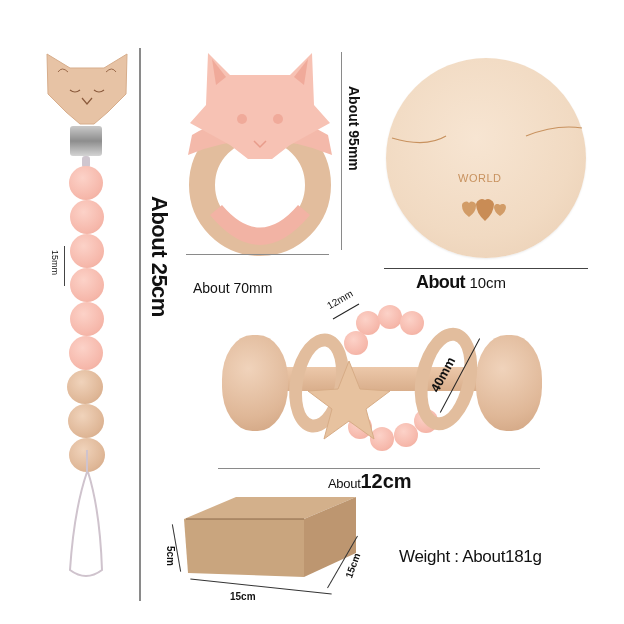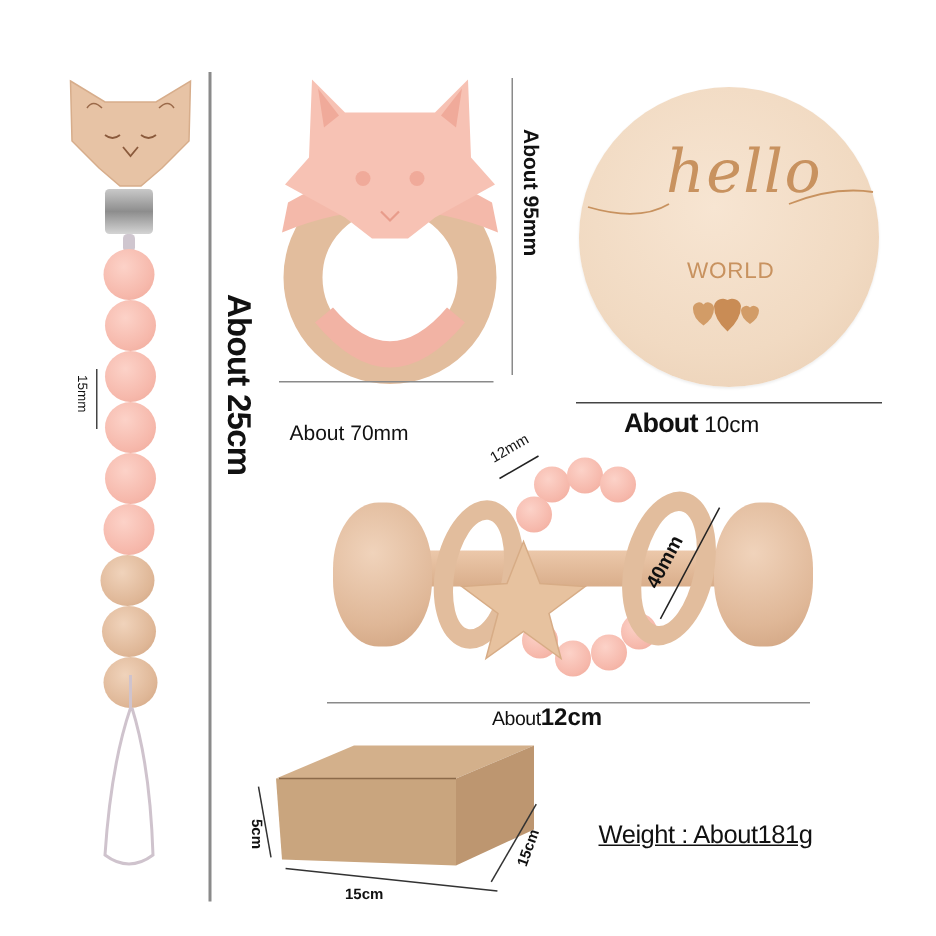--- a/index.html
+++ b/index.html
@@ -71,22 +71,21 @@
 </div>
 <div class="line" style="left:341px;top:52px;width:1px;height:198px;"></div>
 <div class="vlabel" style="left:362px;top:86px;font-size:14px;font-weight:bold;">About 95mm</div>
 <div class="line" style="left:186px;top:254px;width:143px;height:1px;"></div>
 <div class="label" style="left:193px;top:280px;font-size:14px;">About 70mm</div>
 
 <div class="abs" style="left:386px;top:58px;width:200px;height:200px;border-radius:50%;background:radial-gradient(circle at 45% 40%,#f7e5d2 0%,#f1dac2 60%,#e9cdb2 100%);box-shadow:0 1px 2px rgba(0,0,0,0.08);">
   <svg width="200" height="80" style="left:0;top:30px;">
     <path d="M6,50 Q40,60 60,48 M140,48 Q170,36 196,40" fill="none" stroke="#c8925f" stroke-width="1.2"></path>
   </svg>
-  <div class="label" style="left:58px;top:34px;font-family:'DejaVu Serif',serif;font-style:italic;font-size:40px;color:#c8925f;letter-spacing:1px;">hello</div>
-  <div class="label" style="left:72px;top:114px;font-size:15px;color:#c8925f;letter-spacing:0.5px;">WORLD</div>
+  <div class="label" style="left:72px;top:114px;font-size:11px;color:#c8925f;letter-spacing:0.5px;">WORLD</div>
   <svg width="60" height="30" style="left:68px;top:138px;">
     <path d="M8,10 a4,4 0 0,1 7,-3 a4,4 0 0,1 7,3 q0,6 -7,11 q-7,-5 -7,-11z" fill="#d29c67"></path>
     <path d="M22,8 a6,6 0 0,1 9,-4 a6,6 0 0,1 9,4 q0,9 -9,17 q-9,-8 -9,-17z" fill="#c98c55"></path>
     <path d="M40,11 a3.5,3.5 0 0,1 6,-2 a3.5,3.5 0 0,1 6,2 q0,5 -6,9 q-6,-4 -6,-9z" fill="#d29c67"></path>
   </svg>
 </div>
 <div class="line" style="left:384px;top:268px;width:204px;height:1px;background:#444;"></div>
 <div class="label" style="left:416px;top:272px;">
   <span style="font-size:18px;font-weight:bold;letter-spacing:-0.6px;">About</span>
   <span style="font-size:15px;">10cm</span>
@@ -117,31 +116,31 @@
 
   <div class="abs" style="left:198px;top:70px;width:84px;height:1px;background:#222;transform:rotate(-62deg);transform-origin:center;"></div>
   <div class="label" style="left:204px;top:62px;font-size:13px;font-weight:bold;transform:rotate(-62deg);">40mm</div>
 </div>
 
 <div class="abs" style="left:331px;top:311px;width:30px;height:1px;background:#222;transform:rotate(-30deg);"></div>
 <div class="label" style="left:326px;top:294px;font-size:10px;transform:rotate(-30deg);">12mm</div>
 
 <div class="line" style="left:218px;top:468px;width:322px;height:1px;"></div>
 <div class="label" style="left:328px;top:470px;">
-  <span style="font-size:13px;letter-spacing:-0.3px;">About</span><span style="font-size:16px;font-weight:bold;">12cm</span>
+  <span style="font-size:13px;letter-spacing:-0.3px;">About</span><span style="font-size:20px;font-weight:bold;">12cm</span>
 </div>
 
 <div class="abs" style="left:184px;top:497px;width:180px;height:90px;">
   <svg width="180" height="90" style="left:0;top:0;">
     <polygon points="0,22 52,0 172,0 120,22" fill="#d3b08b"></polygon>
     <polygon points="120,22 172,0 172,56 120,80" fill="#bd9670"></polygon>
     <polygon points="0,22 120,22 120,80 4,76" fill="#c9a57e"></polygon>
     <line x1="2" y1="22" x2="120" y2="22" stroke="#8c6a4a" stroke-width="1"></line>
   </svg>
 </div>
 <div class="abs" style="left:176px;top:524px;width:1px;height:48px;background:#333;transform:rotate(-10deg);"></div>
 <div class="vlabel" style="left:176px;top:546px;font-size:10px;font-weight:bold;">5cm</div>
 <div class="abs" style="left:190px;top:586px;width:142px;height:1px;background:#333;transform:rotate(6deg);"></div>
 <div class="label" style="left:230px;top:591px;font-size:10px;font-weight:bold;">15cm</div>
 <div class="abs" style="left:342px;top:532px;width:1px;height:60px;background:#333;transform:rotate(30deg);"></div>
 <div class="label" style="left:340px;top:560px;font-size:10px;font-weight:bold;transform:rotate(-70deg);">15cm</div>
 
-<div class="label" style="left:399px;top:547px;font-size:17px;letter-spacing:-0.3px;text-decoration:underline;">Weight : About181g</div>
+<div class="label" style="left:399px;top:547px;font-size:17px;letter-spacing:-0.3px;">Weight : About181g</div>
 
 </body></html>

